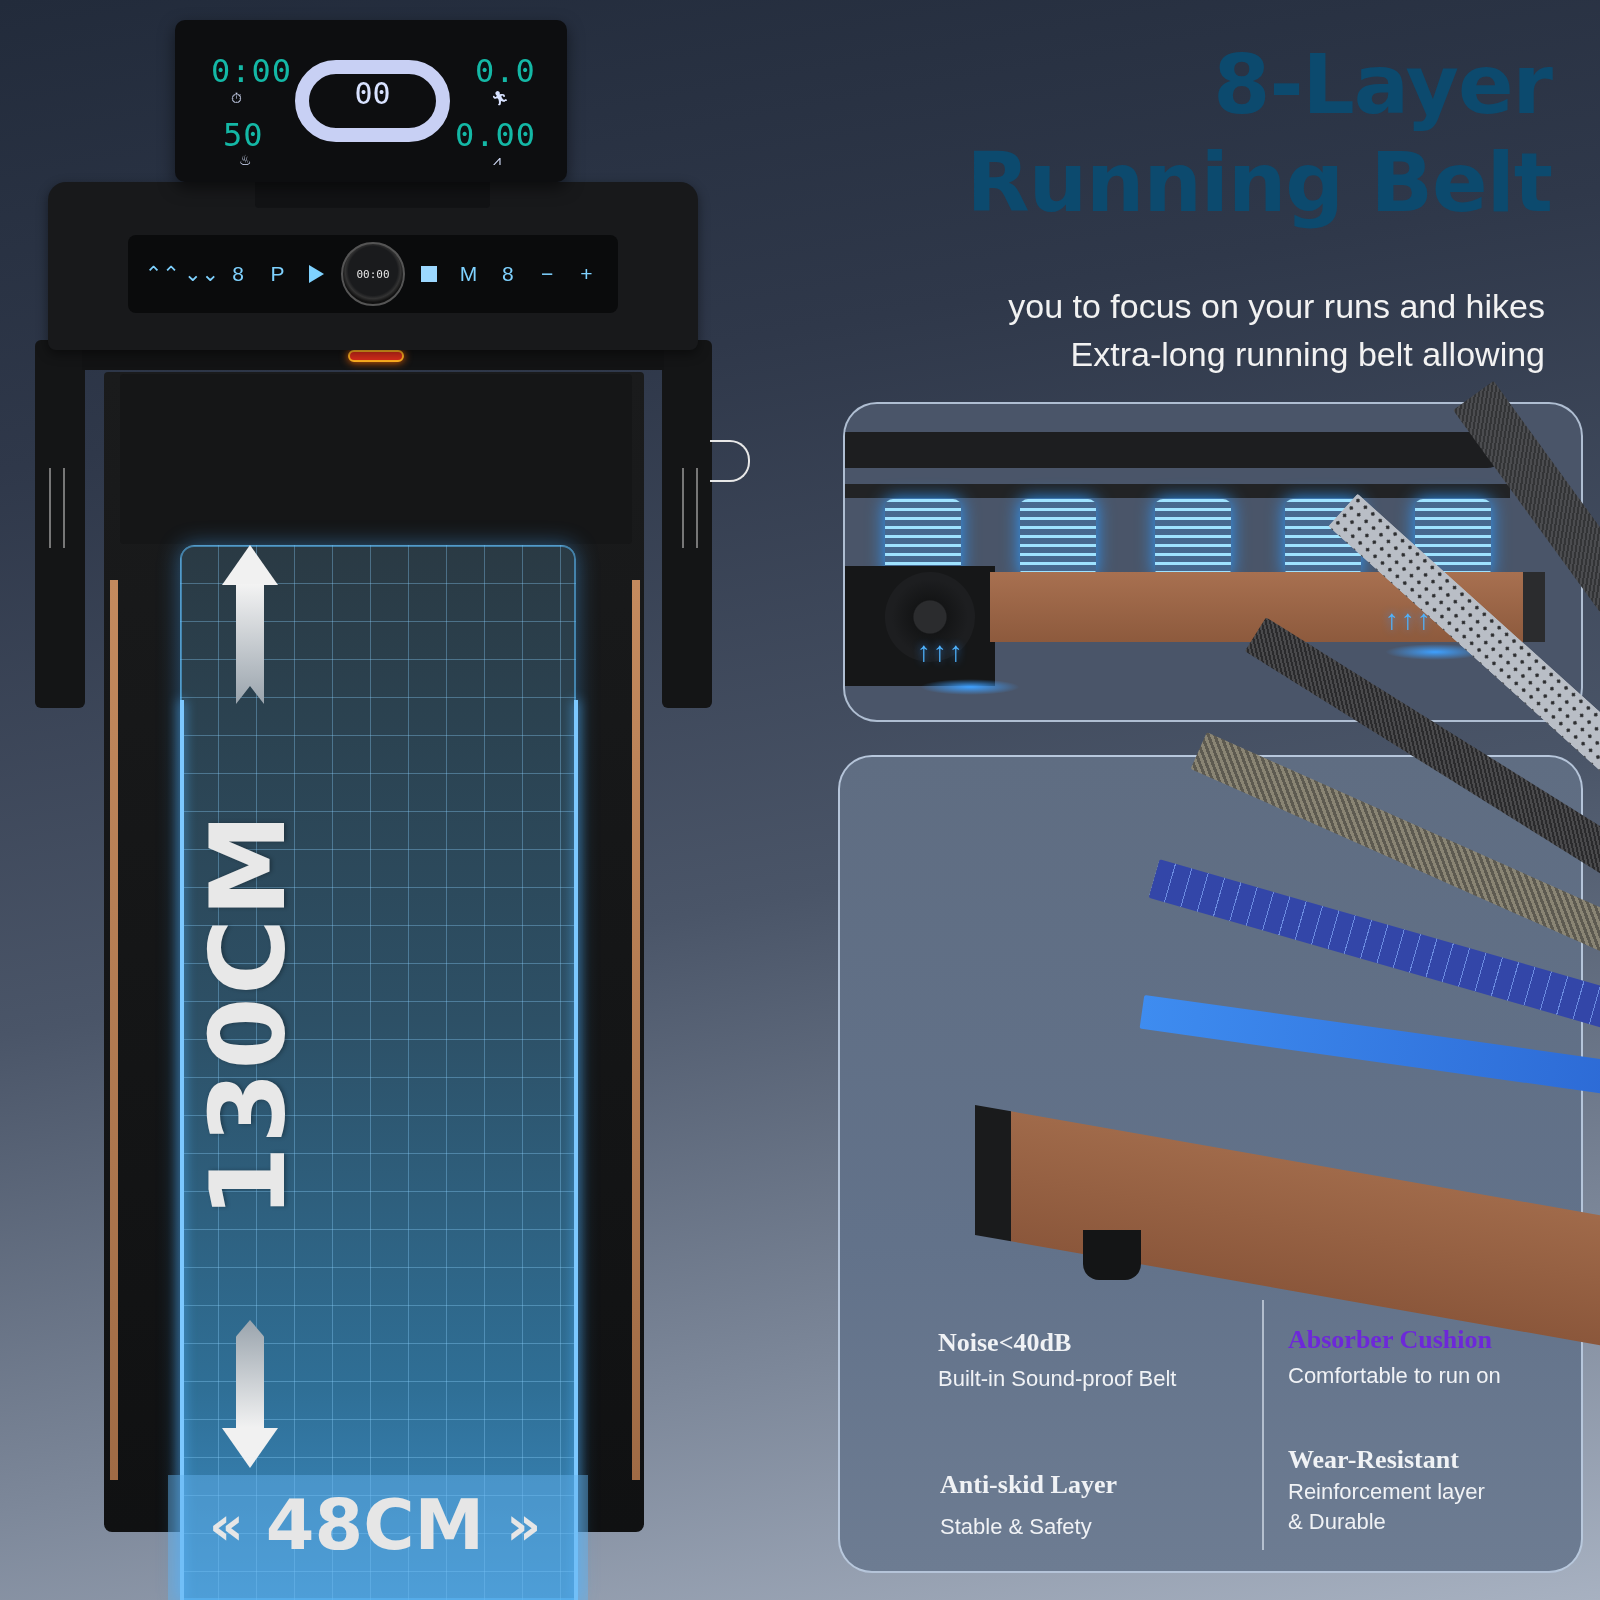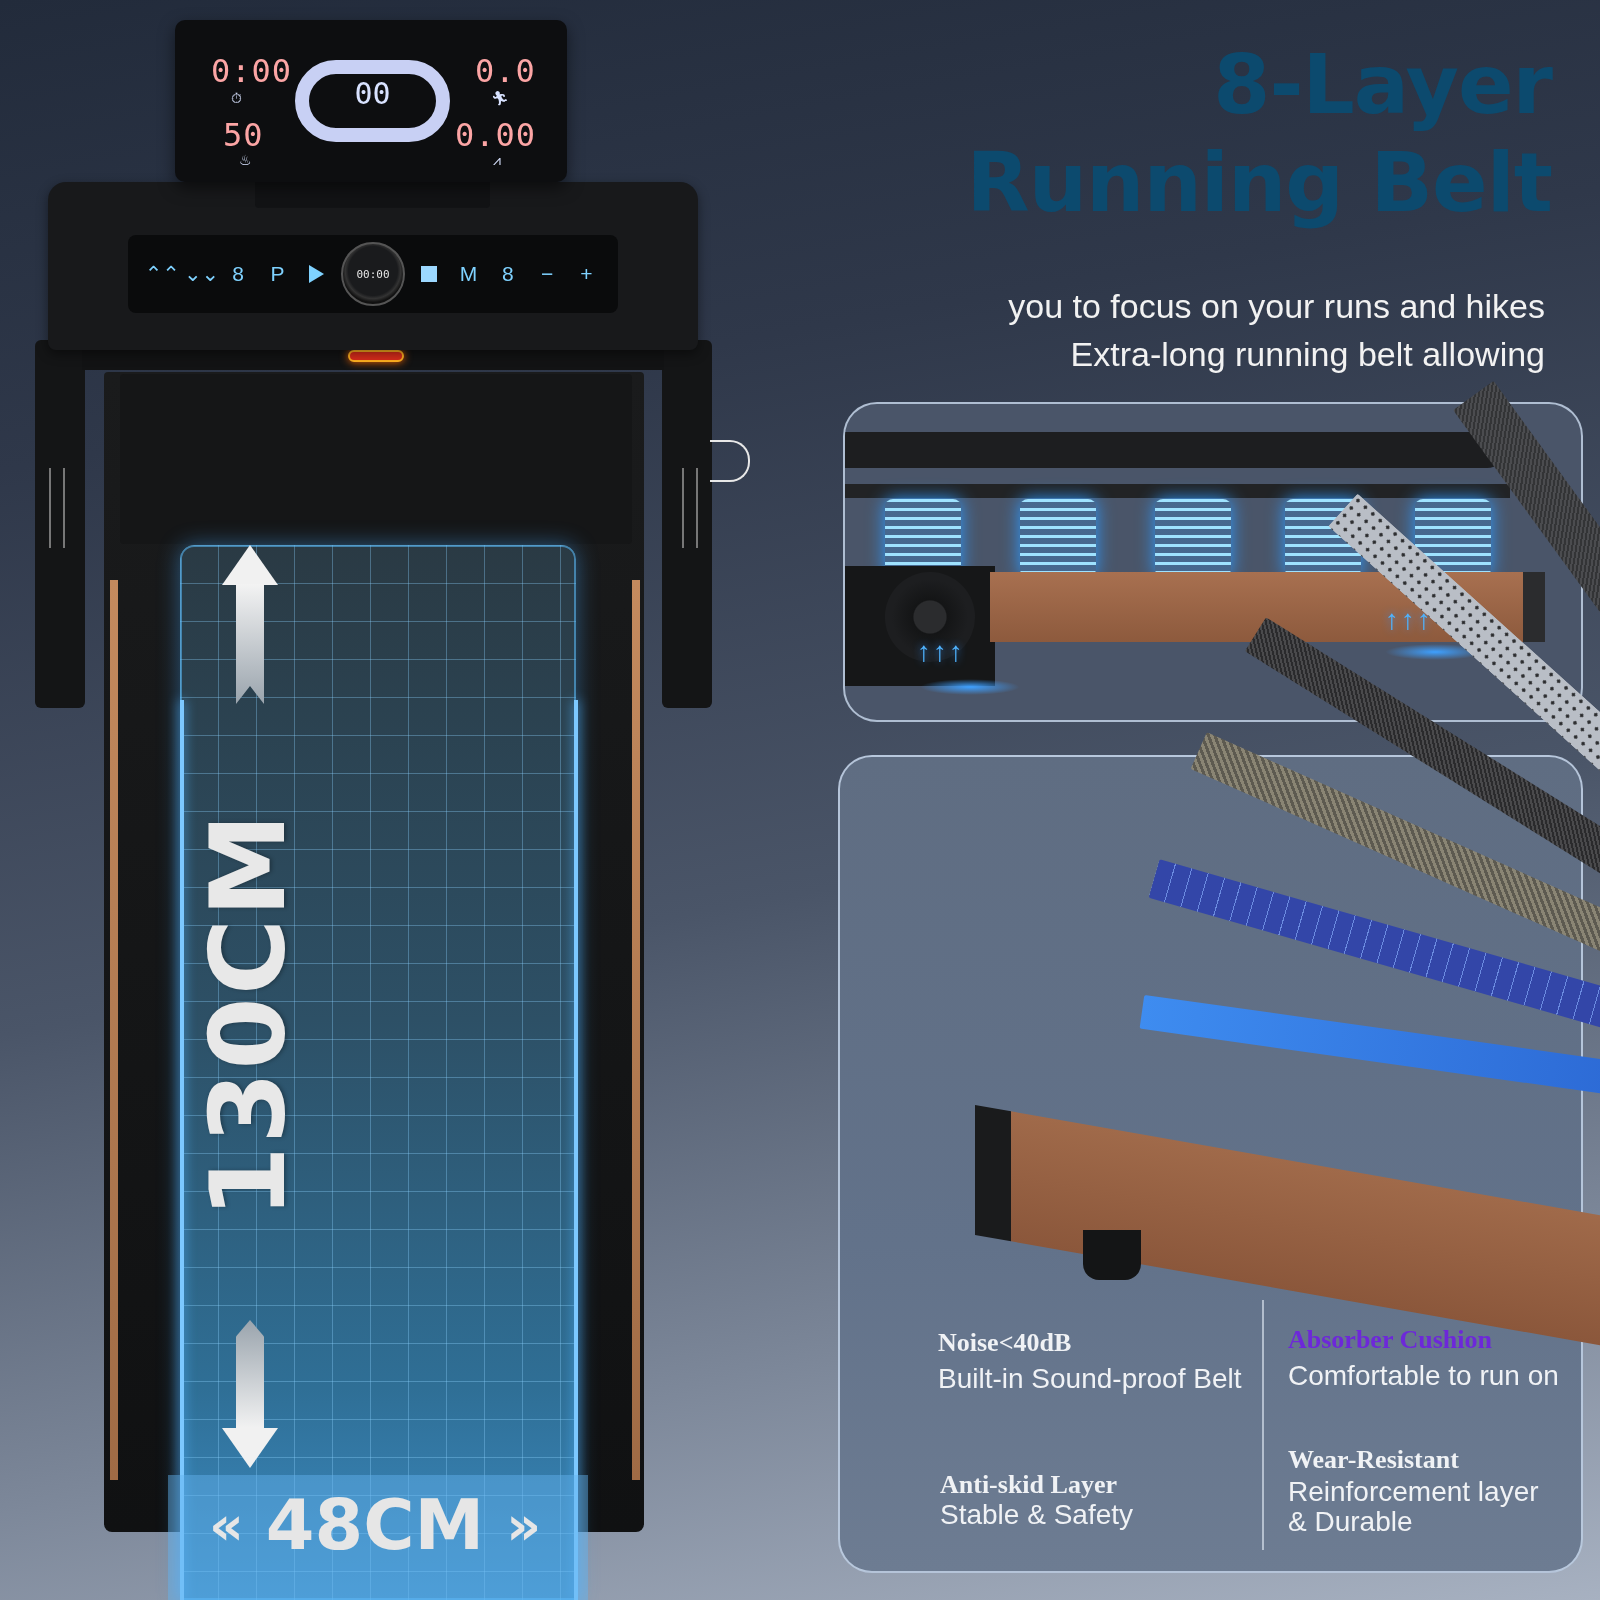--- a/index.html
+++ b/index.html
@@ -15,21 +15,21 @@
   .console {
     left: 175px; top: 20px; width: 392px; height: 162px;
     background: #0d0e10; border-radius: 10px;
     box-shadow: 0 6px 16px rgba(0,0,0,.5);
   }
   .console-stand {
     left: 255px; top: 176px; width: 235px; height: 32px;
     background: #121315; border-radius: 4px;
   }
   .lcd {
-    position: absolute; color: #fca5a5;
+    position: absolute; color: #14b8a6;
     font-family: "DejaVu Sans Mono", monospace; font-size: 32px; letter-spacing: 1px;
   }
   .lcd-icon { position: absolute; color: #d8e2ff; font-size: 14px; }
   .ring {
     position: absolute; left: 120px; top: 40px; width: 155px; height: 82px;
     border: 14px solid #c8d0f4; border-radius: 41px;
     background-image: none;
   }
   .ring-inner {
     position: absolute; inset: 0; display: flex; align-items: center; justify-content: center;
@@ -187,21 +187,21 @@
   .rail-big {
     left: 975px; top: 1105px; width: 640px; height: 130px;
     background: linear-gradient(180deg, #a06a4a 0%, #8b573b 100%);
     transform: skewY(10deg); transform-origin: 0 0;
     border-left: 36px solid #1a1b1c;
   }
   .foot { left: 1083px; top: 1230px; width: 58px; height: 50px; background: #141516; border-radius: 0 0 16px 16px; }
 
   .feature { position: absolute; color: #f0f2f5; }
   .feature .ft { font-family: Liberation Serif, serif; font-weight: bold; font-size: 26px; }
-  .feature .fd { font-size: 28px; line-height: 30px; margin-top: 6px; }
+  .feature .fd { font-size: 22px; line-height: 30px; margin-top: 6px; }
   .feature.muted .ft { color: #6d28d9; }
   .divider { left: 1262px; width: 2px; background: rgba(230,238,248,.6); }
 </style>
 </head>
 <body>
 
 <div class="abs deck"></div>
 <div class="abs wood-l"></div>
 <div class="abs wood-r"></div>
 <div class="abs motor-hood"></div>
@@ -309,19 +309,19 @@
 <div class="feature" style="left:938px;top:1328px;">
   <div class="ft">Noise&lt;40dB</div>
   <div class="fd">Built-in Sound-proof Belt</div>
 </div>
 <div class="feature muted" style="left:1288px;top:1325px;">
   <div class="ft">Absorber Cushion</div>
   <div class="fd">Comfortable to run on</div>
 </div>
 <div class="feature" style="left:940px;top:1470px;">
   <div class="ft">Anti-skid Layer</div>
-  <div class="fd" style="margin-top:0;text-align:center;">Stable &amp; Safety</div>
+  <div class="fd" style="margin-top:12px;">Stable &amp; Safety</div>
 </div>
 <div class="feature" style="left:1288px;top:1445px;">
   <div class="ft">Wear-Resistant</div>
   <div class="fd" style="margin-top:2px;">Reinforcement layer</div>
   <div class="fd" style="margin-top:0;">&amp; Durable</div>
 </div>
 
 </body></html>

